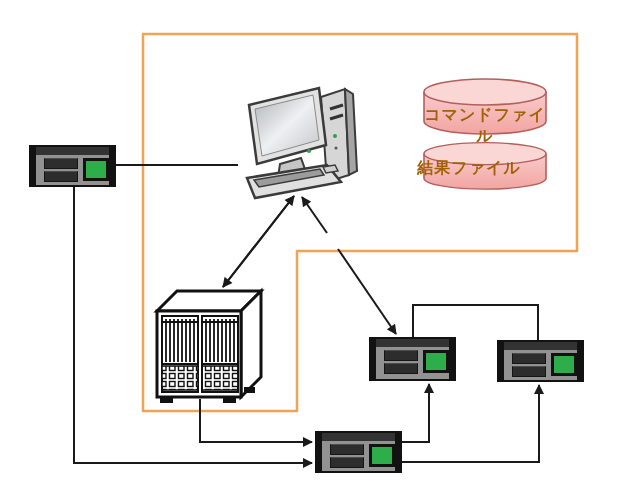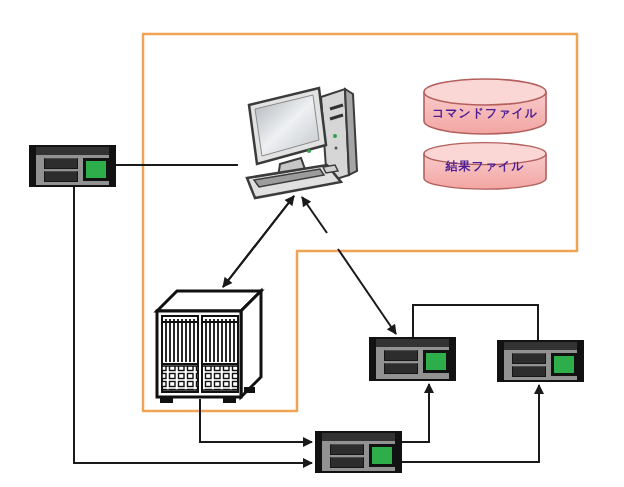--- a/index.html
+++ b/index.html
@@ -25,21 +25,21 @@
   .device .d-slot.s2{top:24px;}
   .device .d-screen{
     position:absolute;left:52px;top:11px;width:26px;height:23px;background:#121212;
   }
   .device .d-screen .d-green{
     position:absolute;left:3px;top:3px;right:3px;bottom:3px;background:#2EAD4B;
   }
   
   .cyl-label{
     position:absolute;width:128px;text-align:center;
-    font-size:12px;font-weight:bold;color:#4c1d95;letter-spacing:1px;
+    font-size:16px;font-weight:bold;color:#a16207;letter-spacing:1px;
     font-family:Liberation Sans, sans-serif;
   }
 </style>
 </head>
 <body>
 
 <div id="stage">
 
   <svg class="abs" style="left:0;top:0" width="624" height="487" viewBox="0 0 624 487">
     <defs>
@@ -117,21 +117,21 @@
   <svg class="abs" style="left:421px;top:77px" width="128" height="58" viewBox="0 0 128 58" preserveAspectRatio="none">
     <path d="M3,15 v29 a61,13 0 0 0 122,0 v-29" fill="url(#cylGrad)" stroke="#B3605D" stroke-width="1.6"></path>
     <ellipse cx="64" cy="15" rx="61" ry="13" fill="#FAD6D5" stroke="#B3605D" stroke-width="1.6"></ellipse>
   </svg>
   <div class="cyl-label" style="left:421px;top:105px">コマンドファイル</div>
 
   <svg class="abs" style="left:421px;top:141px" width="128" height="49" viewBox="0 0 128 58" preserveAspectRatio="none">
     <path d="M3,15 v29 a61,13 0 0 0 122,0 v-29" fill="url(#cylGrad)" stroke="#B3605D" stroke-width="1.6"></path>
     <ellipse cx="64" cy="15" rx="61" ry="13" fill="#FAD6D5" stroke="#B3605D" stroke-width="1.6"></ellipse>
   </svg>
-  <div class="cyl-label" style="left:421px;top:158px">結果ファイル</div>
+  <div class="cyl-label" style="left:405px;top:158px">結果ファイル</div>
 
   <div class="device" style="left:29px;top:145px">
     <div class="d-top"></div>
     <div class="d-barL"></div>
     <div class="d-barR"></div>
     <div class="d-slot s1"></div>
     <div class="d-slot s2"></div>
     <div class="d-screen">
         <div class="d-green"></div>
       </div>

